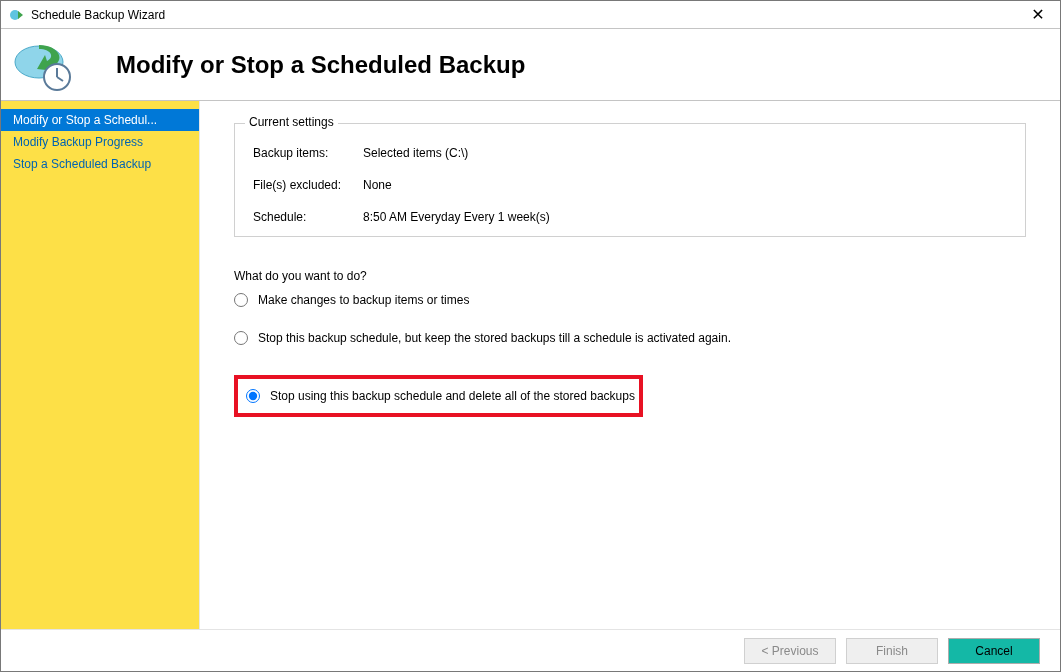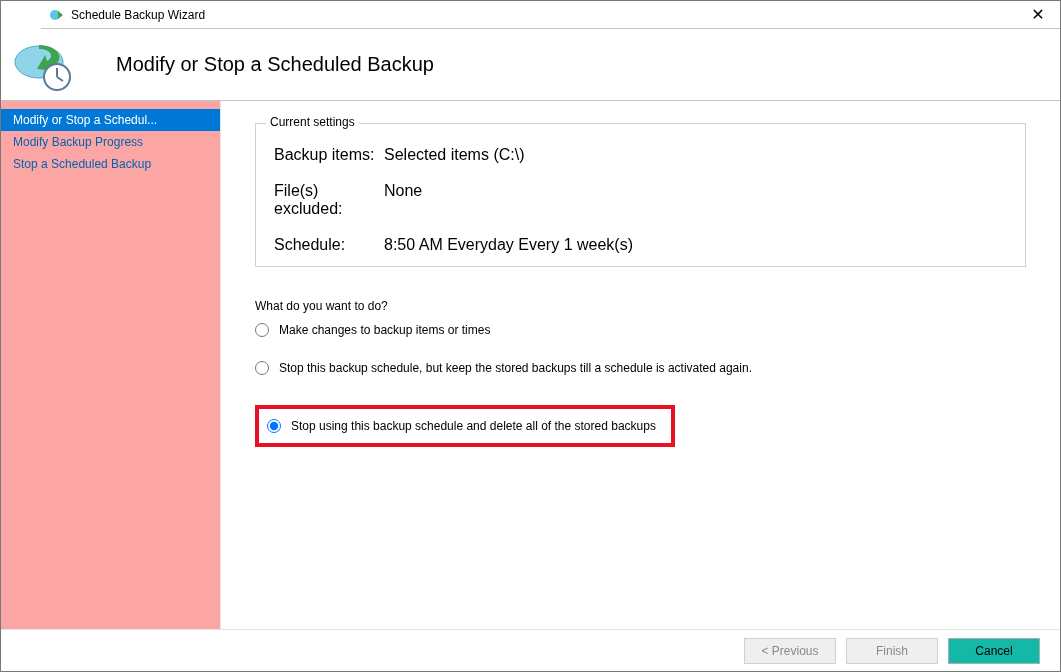--- a/index.html
+++ b/index.html
@@ -13,39 +13,38 @@
       border: 1px solid #787878;
       overflow: hidden;
     }
     .titlebar {
       height: 28px;
       display: flex;
       align-items: center;
       padding: 0 8px;
       border-bottom: 1px solid #c4c4c4;
       background: #fff;
-      margin-left: 40px;
     }
     .titlebar .app-icon { width: 16px; height: 16px; margin-right: 6px; display:flex; align-items:center; justify-content:center;}
     .titlebar .title-text { font-size: 12px; flex:1;}
     .titlebar .close-btn { width: 28px; text-align: center; font-size:16px; color:#000; cursor:pointer;}
     .header {
       height: 72px;
       display: flex;
       align-items: center;
       padding: 0 10px;
       background: #fff;
       border-bottom: 1px solid #c4c4c4;
     }
     .header .big-icon { width: 65px; height: 55px; display:flex;align-items:center;justify-content:center;}
-    .header .page-title { font-size: 20px; font-weight: normal; margin-left: 40px; color:#000;}
+    .header .page-title { font-size: 24px; font-weight: bold; margin-left: 40px; color:#000;}
     .body-area { display:flex; height: 528px;}
     .sidebar {
-      width: 220px;
-      background: #fca5a5;
+      width: 199px;
+      background: #fde047;
       padding-top: 8px;
       border-right: 1px solid #e6e6e6;
     }
     .sidebar-item {
       padding: 4px 12px;
       color: #0063B1;
       font-size: 12px;
       cursor: pointer;
       text-overflow: ellipsis; overflow: hidden; white-space: nowrap;
     }
@@ -59,29 +58,29 @@
       border: 1px solid #d0d0d0;
       padding: 14px 18px 8px 18px;
       position: relative;
     }
     .fieldset-legend {
       position: absolute;
       top: -9px; left: 10px;
       background:#fff; padding:0 4px;
       font-size:12px;
     }
-    .settings-row { display:flex; margin: 8px 0 18px 0; font-size:16px;}
+    .settings-row { display:flex; margin: 8px 0 18px 0; font-size:12px;}
     .settings-row:last-child { margin-bottom: 4px;}
     .settings-label { width: 110px; }
     .question { margin-top: 32px; font-size:12px;}
     .radio-row { display:flex; align-items:center; font-size:12px; margin: 10px 0 24px 0;}
     .radio-row input { margin-right: 10px; width:14px; height:14px;}
     .highlight-red-radio {
       border: 4px solid #E81123;
-      padding: 10px 15px 10px 8px;
+      padding: 10px 4px 10px 8px;
       display:inline-flex; align-items:center;
       margin-top:6px;
     }
     .footer {
       height: 42px;
       background:#fff;
       border-top: 1px solid #e4e4e4;
       display:flex; align-items:center; justify-content:flex-end;
       padding: 4px 20px; gap:10px;
     }

